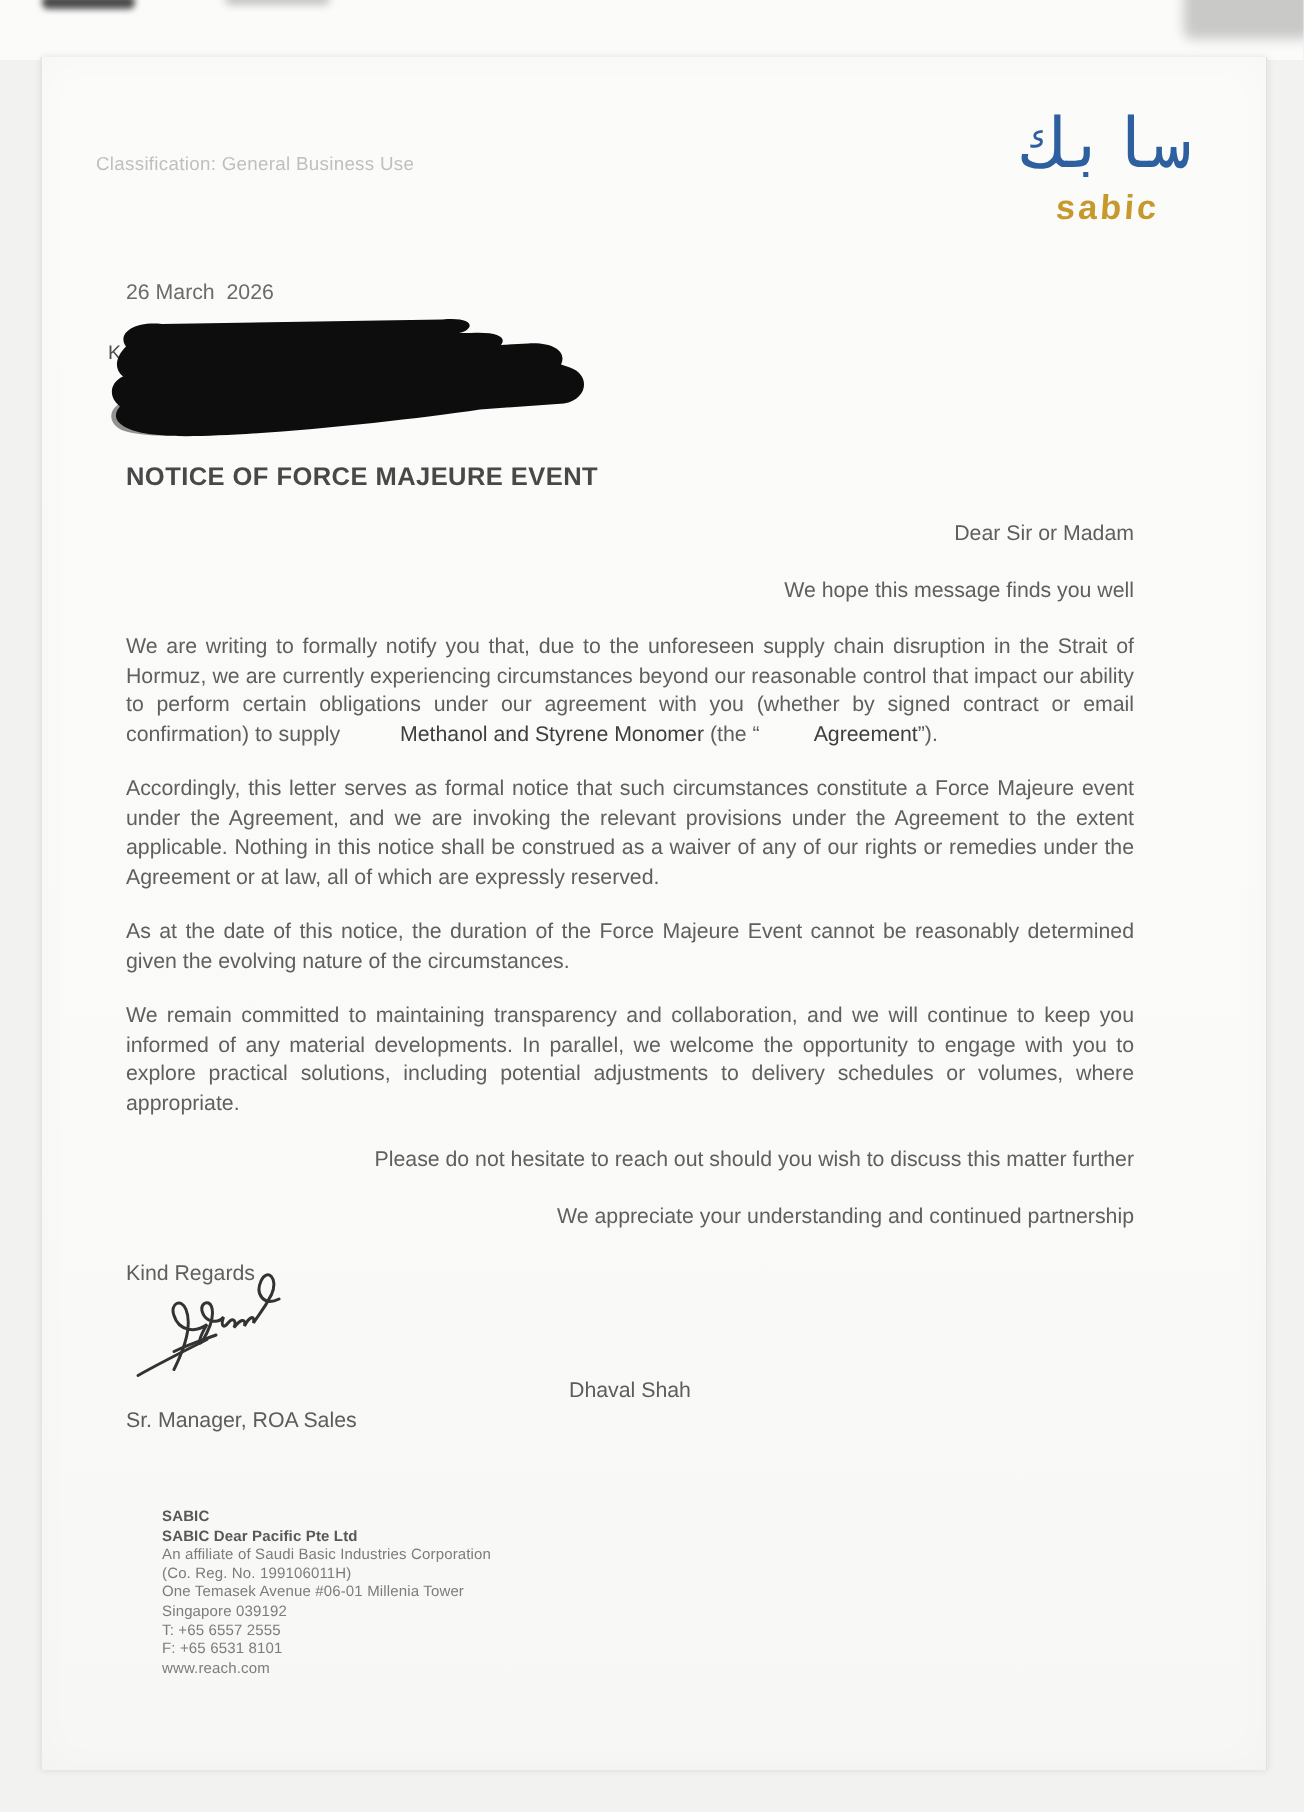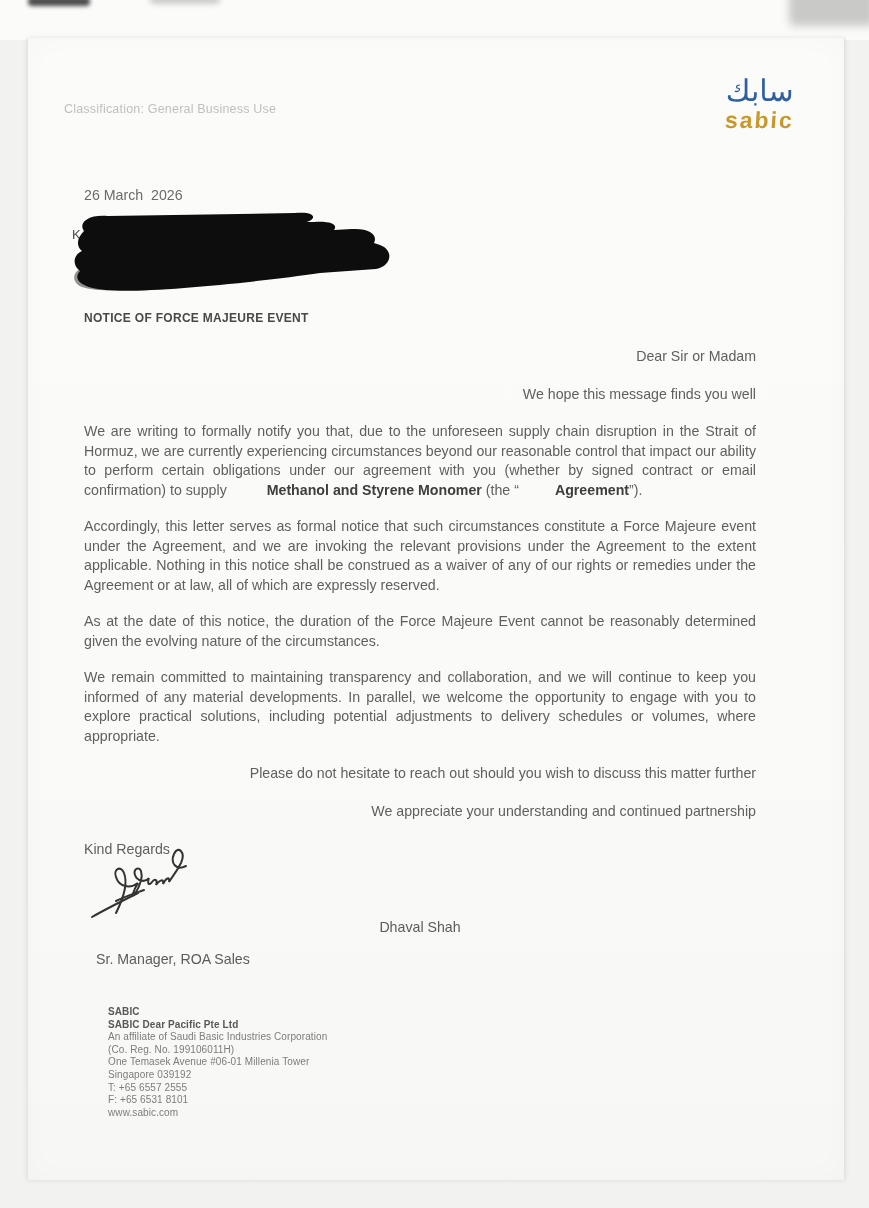--- a/index.html
+++ b/index.html
@@ -19,43 +19,43 @@
     background:linear-gradient(180deg,#fbfbfa 0%,#fafaf8 60%,#f7f7f5 100%);
     box-shadow:0 0 5px rgba(0,0,0,0.10), inset 0 0 30px rgba(0,0,0,0.02);
     border-left:1px solid #e6e6e4;border-right:1px solid #e2e2e0;
   }
   .classification{
     position:absolute;left:36px;top:20px;
     font-size:12.5px;color:#bfbfbd;letter-spacing:.2px;margin-top:44px;
   }
   .logo{position:absolute;right:50px;top:36px;text-align:center;line-height:1;}
   .logo-ar{
-    font-family:Liberation Serif, serif;
-    font-size:30px;color:#2e5f9e;display:block;line-height:1.1;
+    font-family:Liberation Mono, monospace;
+    font-size:46px;color:#2e5f9e;display:block;line-height:1.1;
     letter-spacing:1px;
   }
   .logo-latin{
     display:inline-block;margin-top:2px;
     font-size:23px;font-weight:700;color:#c7992c;
     letter-spacing:2px;transform:skewX(-4deg);
   }
 
   .content{position:absolute;left:56px;top:147px;width:672px;color:#5f5f5f;font-size:14.2px;}
   .date{line-height:20px;margin:0 0 6px;color:#6b6b6b;white-space:pre-wrap;}
   .redaction-wrap{position:relative;height:86px;margin:0 0 8px;margin-left:-14px;width:330px;}
   .redaction-peek{position:absolute;left:2px;top:16px;font-size:13px;color:#4e4e4e;}
   .redaction-svg{position:absolute;left:0;top:0;}
-  .heading{font-weight:700;color:#484848;letter-spacing:.3px;line-height:20px;margin:11px 0 18px;font-size:12px;}
+  .heading{font-weight:700;color:#484848;letter-spacing:.3px;line-height:20px;margin:11px 0 18px;font-size:17px;}
   p.line{margin:0 0 18px;line-height:20px;text-align:right;}
   p.para{margin:0 0 17px;line-height:19.5px;text-align:justify;}
-  p.para b, p.para .bold{font-weight:700;color:#3e3e3e;padding-left:36px;}
+  p.para b, p.para .bold{font-weight:400;color:#3e3e3e;padding-left:36px;}
   .closing{margin:0;line-height:20px;}
   .sig{display:block;margin:-26px 0 -8px 2px;}
   .signer-name{margin:0;line-height:20px;color:#5c5c5c;text-align:center;}
-  .signer-title{margin:12px;line-height:20px;color:#5c5c5c;}
+  .signer-title{margin:0;line-height:20px;color:#5c5c5c;}
 
   .footer{position:absolute;left:80px;top:968px;font-size:10px;line-height:12.6px;color:#7c7c7a;letter-spacing:.1px;}
   .footer .fl{white-space:pre;}
   .footer .b{font-weight:700;color:#585856;}
 </style>
 </head>
 <body>
 
 <div class="backdrop-top"></div>
 <div class="smudge-tl"></div>
@@ -118,16 +118,16 @@
 
   <div class="footer">
     <div class="fl b">SABIC</div>
     <div class="fl b">SABIC Dear Pacific Pte Ltd</div>
     <div class="fl">An affiliate of Saudi Basic Industries Corporation</div>
     <div class="fl">(Co. Reg. No. 199106011H)</div>
     <div class="fl">One Temasek Avenue #06-01 Millenia Tower</div>
     <div class="fl">Singapore 039192</div>
     <div class="fl">T: +65 6557 2555</div>
     <div class="fl">F: +65 6531 8101</div>
-    <div class="fl">www.sabic.com</div>
+    <div class="fl">www.reach.com</div>
   </div>
 
 </div>
 
 </body></html>

